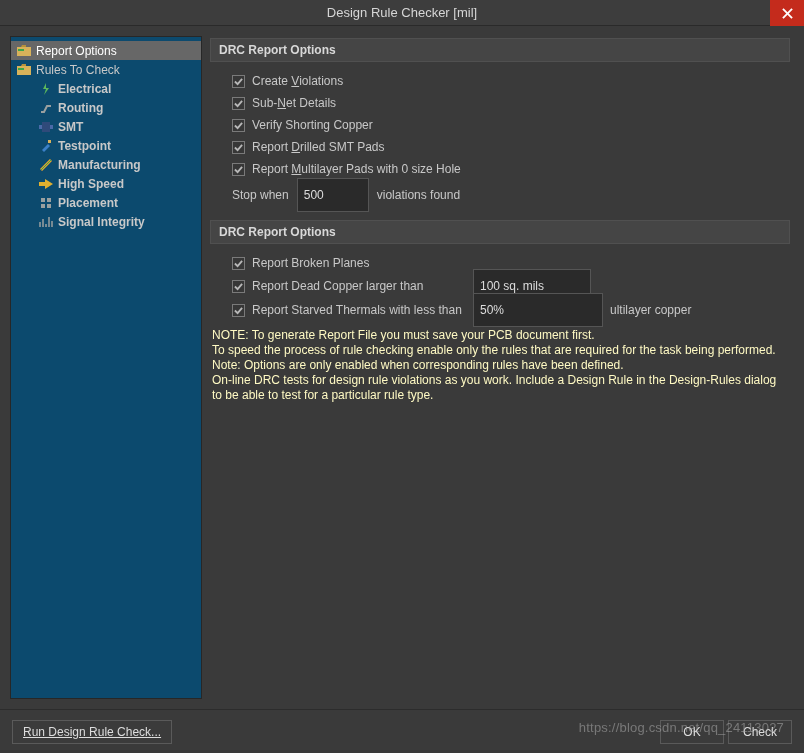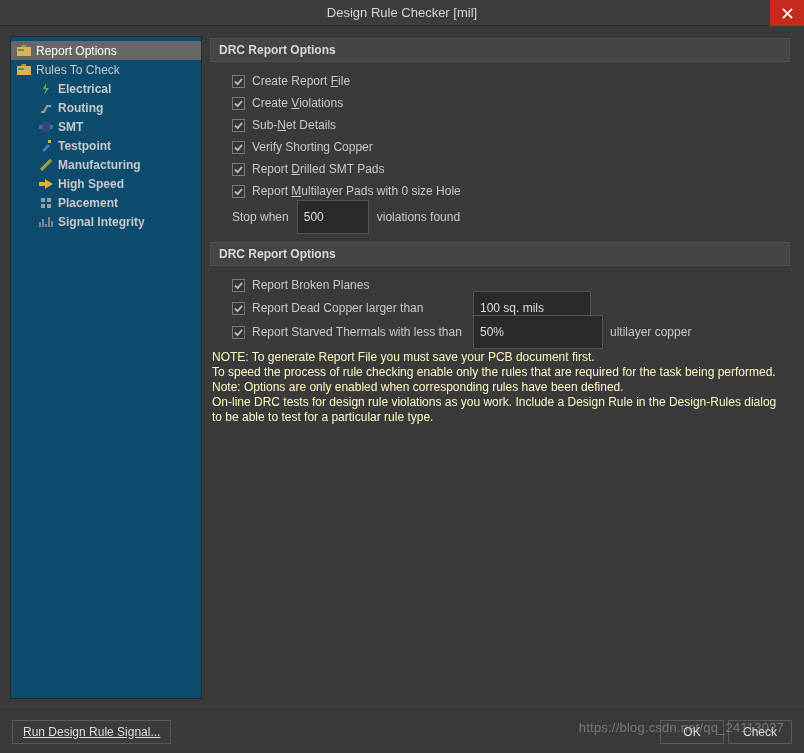--- a/index.html
+++ b/index.html
@@ -140,28 +140,20 @@
 
   <div class="content">
     <div class="section-header">DRC Report Options</div>
 
     <div class="checkrow">
       <span class="checkbox">
           <svg class="tick" viewBox="0 0 10 10">
             <path d="M1 5 L4 8 L9 2"></path>
           </svg>
         </span>
-      <span><span>Create Report </span><span class="label-u">F</span><span>ile</span></span>
-    </div>
-    <div class="checkrow">
-      <span class="checkbox">
-          <svg class="tick" viewBox="0 0 10 10">
-            <path d="M1 5 L4 8 L9 2"></path>
-          </svg>
-        </span>
       <span><span>Create </span><span class="label-u">V</span><span>iolations</span></span>
     </div>
     <div class="checkrow">
       <span class="checkbox">
           <svg class="tick" viewBox="0 0 10 10">
             <path d="M1 5 L4 8 L9 2"></path>
           </svg>
         </span>
       <span><span>Sub-</span><span class="label-u">N</span><span>et Details</span></span>
     </div>
@@ -225,21 +217,21 @@
       <input class="inline-input" style="width: 130px;" value="50%">
       <span>ultilayer copper</span>
     </div>
 
     <div class="note" id="note-block">NOTE: To generate Report File you must save your PCB document first.<br>To speed the process of rule checking enable only the rules that are required for the task being performed.  Note: Options are only enabled when corresponding rules have been defined.<br>On-line DRC tests for design rule violations as you work. Include a Design Rule in the Design-Rules dialog to be able to test for a particular rule  type.</div>
   </div>
 </div>
 
 <div class="footer">
   <div class="btn" style="min-width:150px">
-      <span class="runtext">Run Design Rule Signal...</span>
+      <span class="runtext">Run Design Rule Check...</span>
     </div>
   <div class="right-buttons">
     <div class="btn">
         <span>OK</span>
       </div>
     <div class="btn">
         <span>Check</span>
       </div>
   </div>
 </div>

